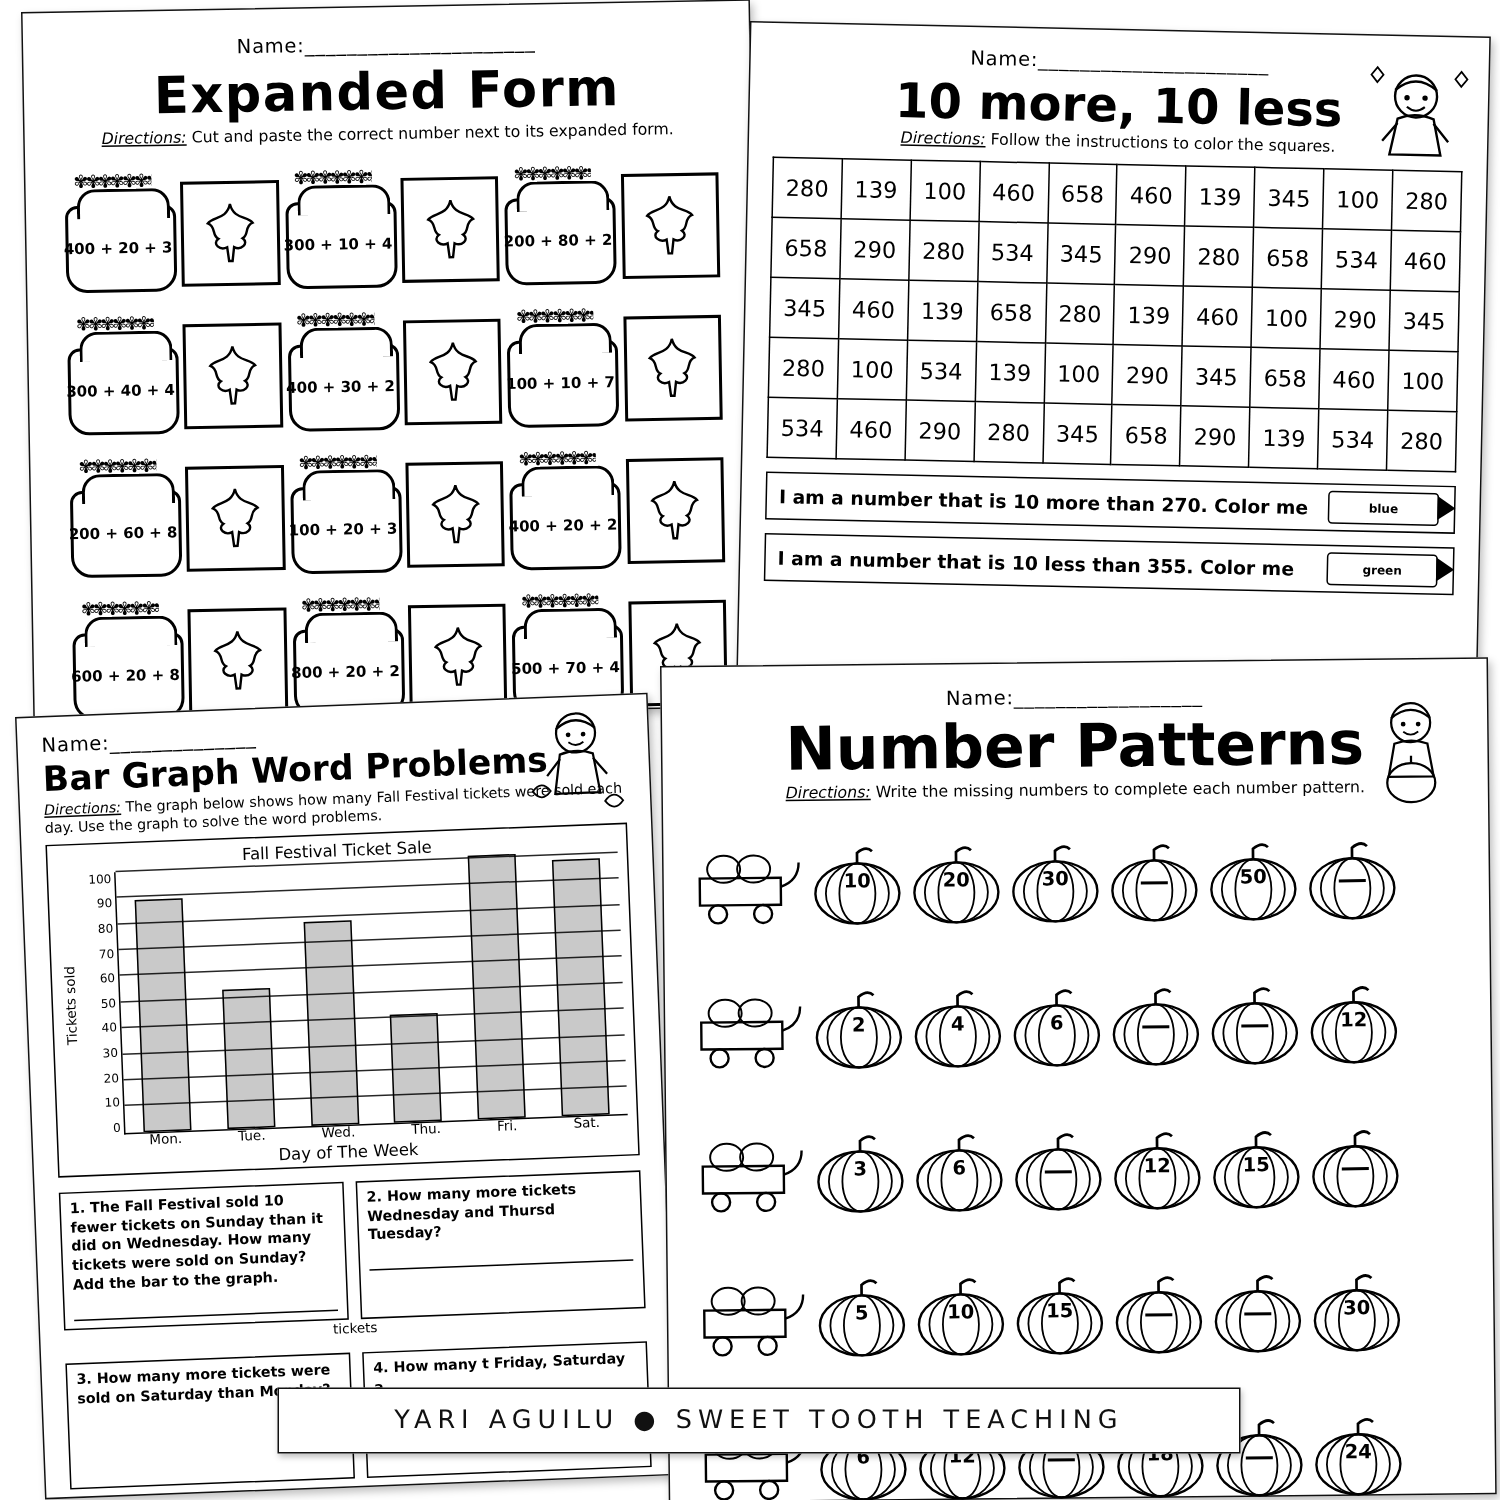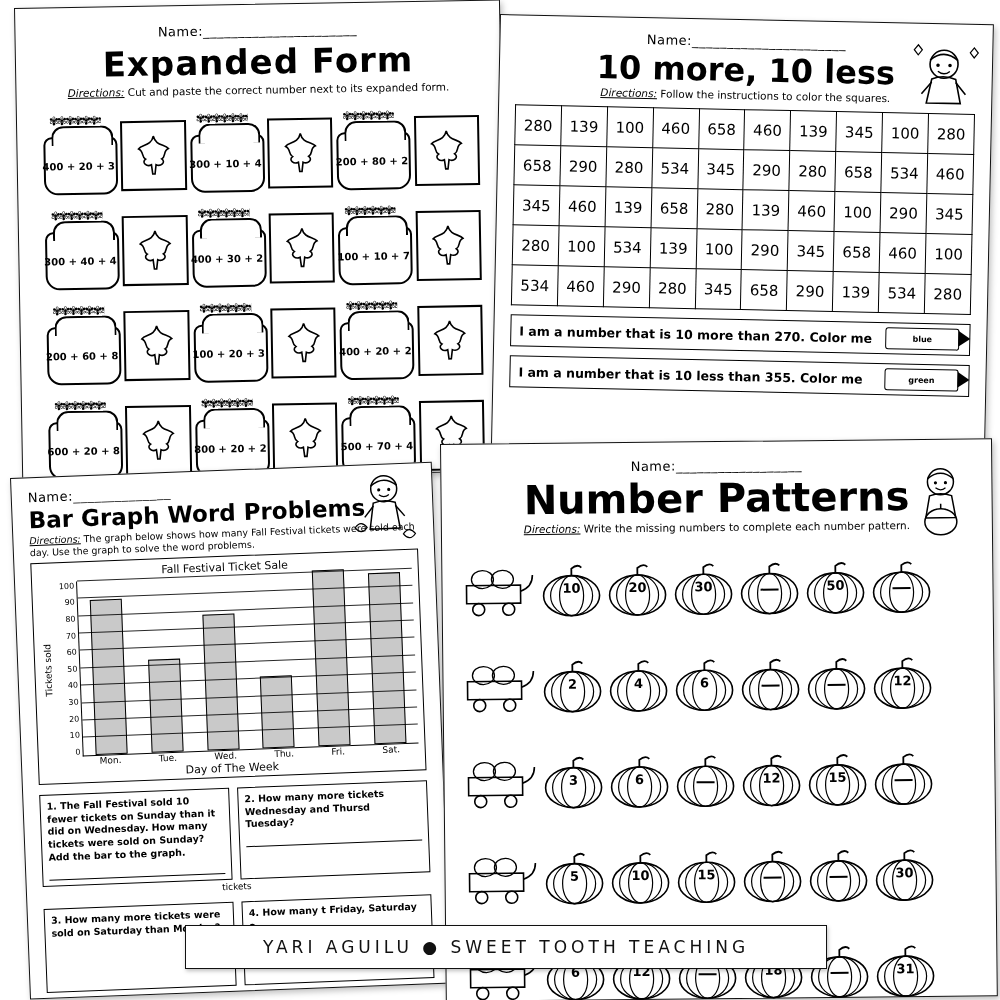--- a/index.html
+++ b/index.html
@@ -677,19 +677,19 @@
               <ellipse cx="31" cy="36" rx="28" ry="20" fill="none" stroke="#000" stroke-width="1.6"></ellipse>
               <ellipse cx="31" cy="36" rx="12" ry="20" fill="none" stroke="#000" stroke-width="1.2"></ellipse>
               <ellipse cx="31" cy="36" rx="21" ry="20" fill="none" stroke="#000" stroke-width="1.2"></ellipse>
               <path d="M31 16 v-7 q6 -5 10 -1" fill="none" stroke="#000" stroke-width="1.8"></path>
             </svg><div class="lab"><span class="blankline"></span></div></div>
           <div class="pumpkin"><svg viewBox="0 0 62 58" width="62" height="58">
               <ellipse cx="31" cy="36" rx="28" ry="20" fill="none" stroke="#000" stroke-width="1.6"></ellipse>
               <ellipse cx="31" cy="36" rx="12" ry="20" fill="none" stroke="#000" stroke-width="1.2"></ellipse>
               <ellipse cx="31" cy="36" rx="21" ry="20" fill="none" stroke="#000" stroke-width="1.2"></ellipse>
               <path d="M31 16 v-7 q6 -5 10 -1" fill="none" stroke="#000" stroke-width="1.8"></path>
-            </svg><div class="lab">31</div></div>
+            </svg><div class="lab">24</div></div>
         </div>
       </div>
   </div>
 </div>
 
 <div id="footer-banner">YARI AGUILU  ●  SWEET TOOTH TEACHING</div>
 
 </body></html>

